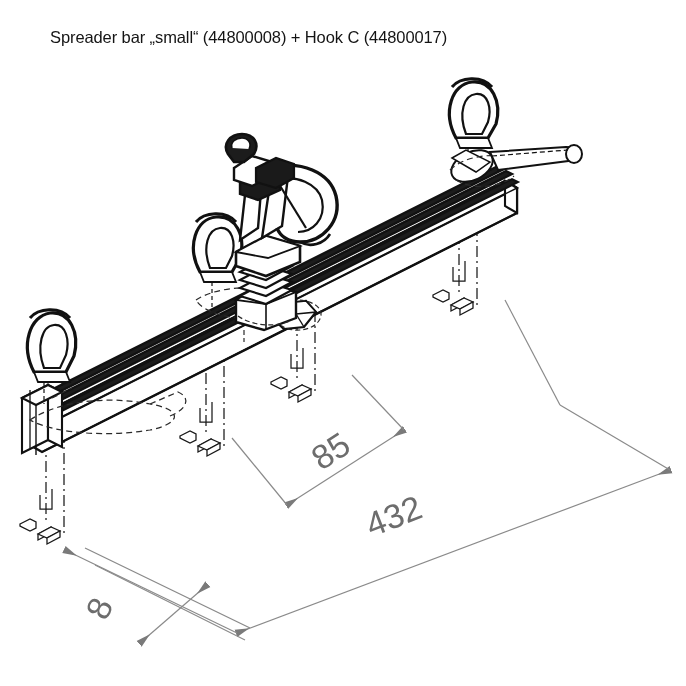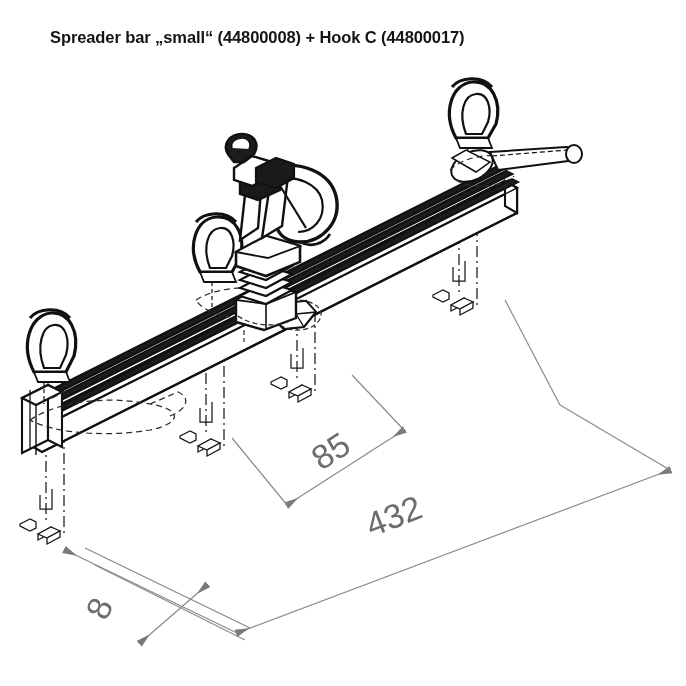--- a/index.html
+++ b/index.html
@@ -12,21 +12,21 @@
   #sheet{
     position:relative;
     width:686px;height:686px;
     background:#ffffff;
   }
   #title{
     position:absolute;
     left:50px;
     top:28px;
     font-size:16.5px;
-    font-weight:bold;
+    font-weight:normal;
     color:#141414;
     letter-spacing:-0.1px;
     white-space:nowrap;
   }
   #drawing{
     position:absolute;
     left:0;top:0;
     width:686px;height:686px;
   }
   .dimtext{

